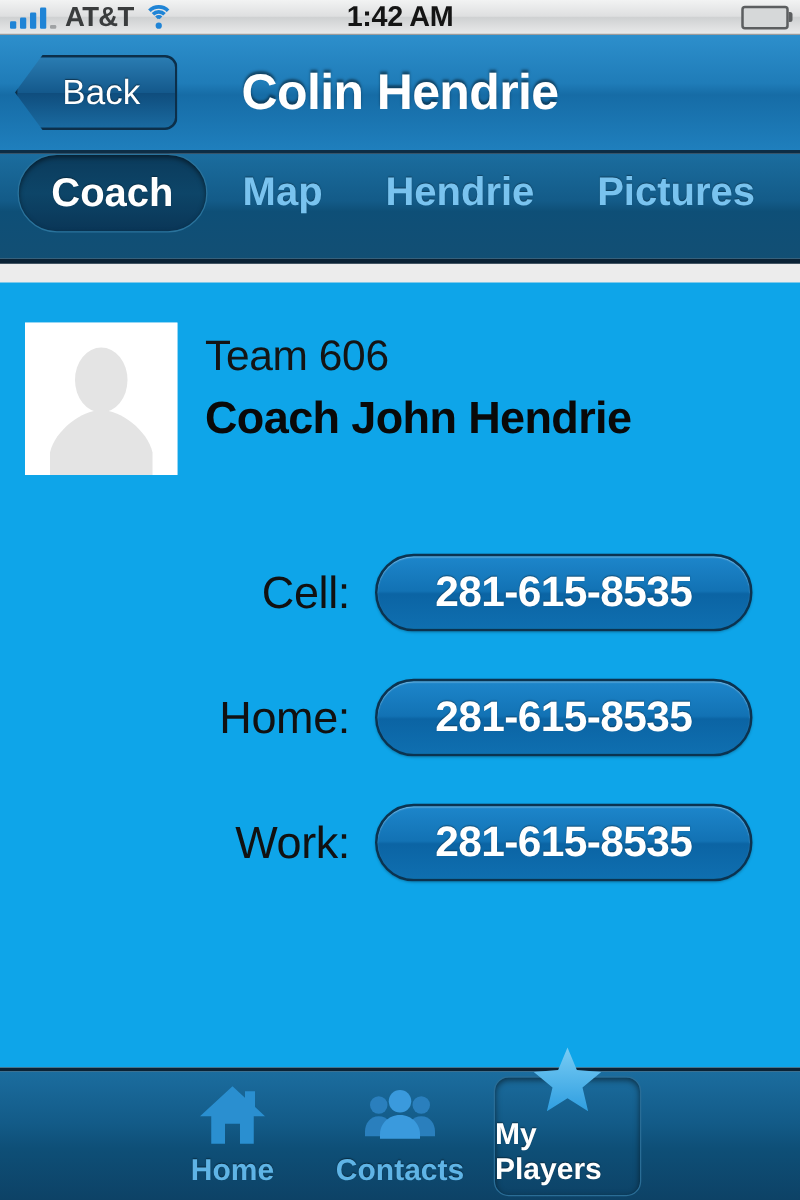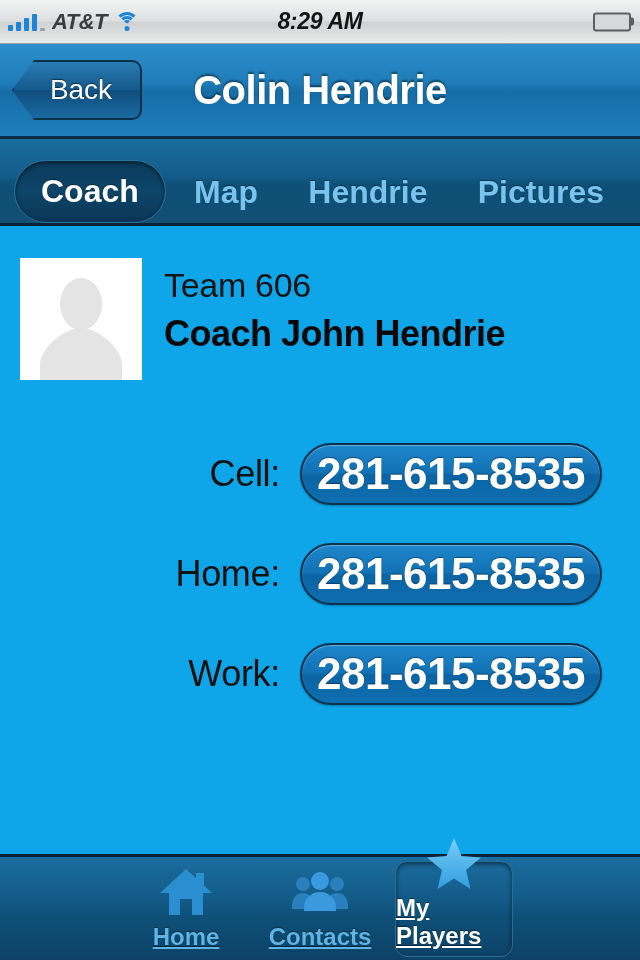--- a/index.html
+++ b/index.html
@@ -6,26 +6,25 @@
   html, body {
     width: 640px; height: 960px;
     font-family: "Liberation Sans", sans-serif;
     background: #ececec;
     overflow: hidden;
   }
   #app { position: relative; width: 640px; height: 960px; overflow: hidden; }
 
   
   .statusbar {
-    height: 44px; width: 100%;
+    height: 28px; width: 100%;
     background: linear-gradient(to bottom, #f2f3f3 0%, #dedfe0 48%, #cfd1d2 52%, #e9eaea 100%);
     border-bottom: 1px solid #9a9c9d;
-    display: flex; align-items: center;
+    display: flex; align-items: flex-end;
     position: relative;
-    font-style: italic;
   }
   .sb-left { display: flex; align-items: center; padding-left: 8px; gap: 7px; }
   .bars { display: flex; align-items: flex-end; gap: 3px; height: 18px; }
   .bars i { display: block; width: 5px; background: #1f84d6; border-radius: 1px; }
   .bars i.b1 { height: 6px; }
   .bars i.b2 { height: 9px; }
   .bars i.b3 { height: 13px; }
   .bars i.b4 { height: 17px; }
   .bars i.b5 { height: 3px; background: #9fa2a4; }
   .carrier { font-size: 22px; font-weight: bold; color: #3a3c3d; letter-spacing: -0.5px; }
@@ -85,21 +84,21 @@
     color: #fff; font-size: 28px; font-weight: bold;
     display: flex; align-items: center; justify-content: center;
     text-shadow: 0 -1px 1px rgba(0,0,0,0.45);
   }
 
   
   .tabbar {
     height: 88px; width: 100%;
     background: linear-gradient(to bottom, #1b6d9f 0%, #135b88 45%, #0e4f77 55%, #124f74 100%);
     border-bottom: 4px solid #0a2235;
-    display: flex; align-items: flex-end; padding: 0 14px;
+    display: flex; align-items: flex-start; padding: 0 14px;
   }
   .tab {
     font-size: 32px; font-weight: bold; color: #79c3ef;
     padding: 12px 22px; text-shadow: 0 -1px 1px rgba(0,0,0,0.35);
     white-space: nowrap;
   }
   .tab.active {
     color: #ffffff; border-radius: 34px;
     background: linear-gradient(to bottom, #0b3b5c 0%, #0d4568 50%, #0a3657 100%);
     border: 1px solid #2a739c;
@@ -126,21 +125,21 @@
   .phone-rows { margin-top: 44px; }
   .phone-row { display: flex; align-items: center; height: 100px; }
   .phone-label {
     width: 300px; text-align: right; padding-right: 20px;
     font-size: 36px; color: #111; letter-spacing: -0.3px;
   }
   .phone-btn {
     height: 62px; width: 302px;
     background: linear-gradient(to bottom, #1d86cb 0%, #1272b4 48%, #0b64a4 52%, #0f6fb0 100%);
     border: 2px solid #0b3350; border-radius: 32px;
-    color: #fff; font-size: 44px; font-weight: bold;
+    color: #fff; font-size: 34px; font-weight: bold;
     display: flex; align-items: center; justify-content: center;
     text-shadow: 0 -1px 1px rgba(0,0,0,0.4);
     box-shadow: inset 0 1px 1px rgba(255,255,255,0.35), 0 1px 2px rgba(0,0,0,0.25);
     letter-spacing: -0.5px;
   }
 
   
   .bottombar {
     position: absolute; left: 0; right: 0; bottom: 0; height: 106px;
     background: linear-gradient(to bottom, #1b6d9f 0%, #135b88 40%, #0e4f77 60%, #0d4266 100%);
@@ -148,21 +147,21 @@
     display: flex; align-items: center; justify-content: center; gap: 16px;
   }
   .bottom-item {
     width: 118px; height: 96px;
     display: flex; flex-direction: column; align-items: center; justify-content: flex-end;
     padding-bottom: 6px;
   }
   .bottom-item .bi-icon { height: 58px; display: flex; align-items: center; justify-content: center; }
   .bottom-item .bi-label {
     font-size: 24px; font-weight: bold; color: #5fb4e6;
-    text-shadow: 0 -1px 1px rgba(0,0,0,0.45); margin-top: 2px; text-decoration: underline;
+    text-shadow: 0 -1px 1px rgba(0,0,0,0.45); margin-top: 2px;
   }
   .bottom-item.active {
     background: linear-gradient(to bottom, #0c3consumer 0%, #0d3149 0%, #0a2a40 100%);
     border-radius: 12px; border: 1px solid #2a6d96;
     box-shadow: inset 0 2px 5px rgba(0,0,0,0.55);
   }
   .bottom-item.active .bi-label { color: #ffffff; }
   .bottom-item svg { display: block; }
 </style>
 </head>
@@ -180,21 +179,21 @@
           <i class="b5"></i>
       </span>
       <span class="carrier">AT&amp;T</span>
       <span class="wifi">
         <span class="w1"></span>
           <span class="w2"></span>
           <span class="w3"></span>
           <span class="dot"></span>
       </span>
     </div>
-    <div class="clock">8:29 AM</div>
+    <div class="clock">1:42 AM</div>
     <div class="sb-right">
       <span class="battery">
         <span class="fill"></span><span class="nub"></span>
       </span>
     </div>
   </div>
 
   <div class="navbar">
     <div class="backbtn-wrap">
       <div class="backbtn">

